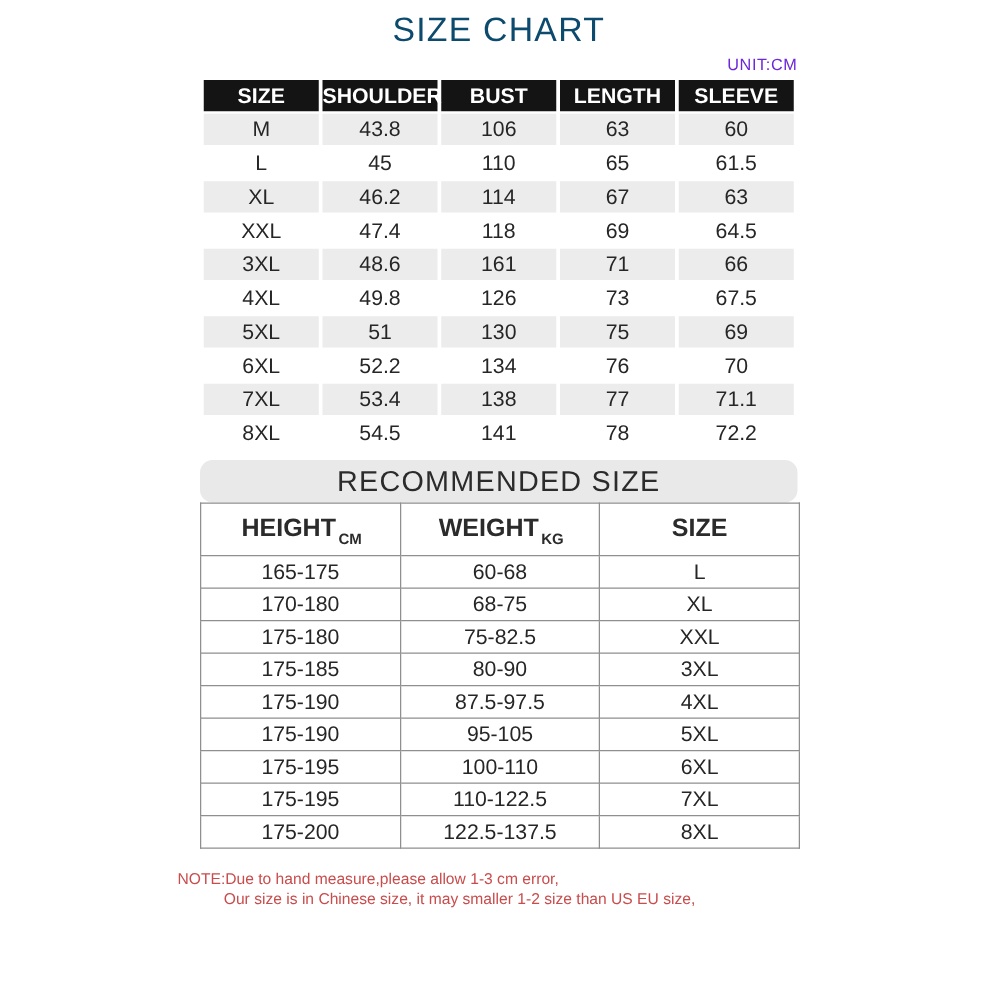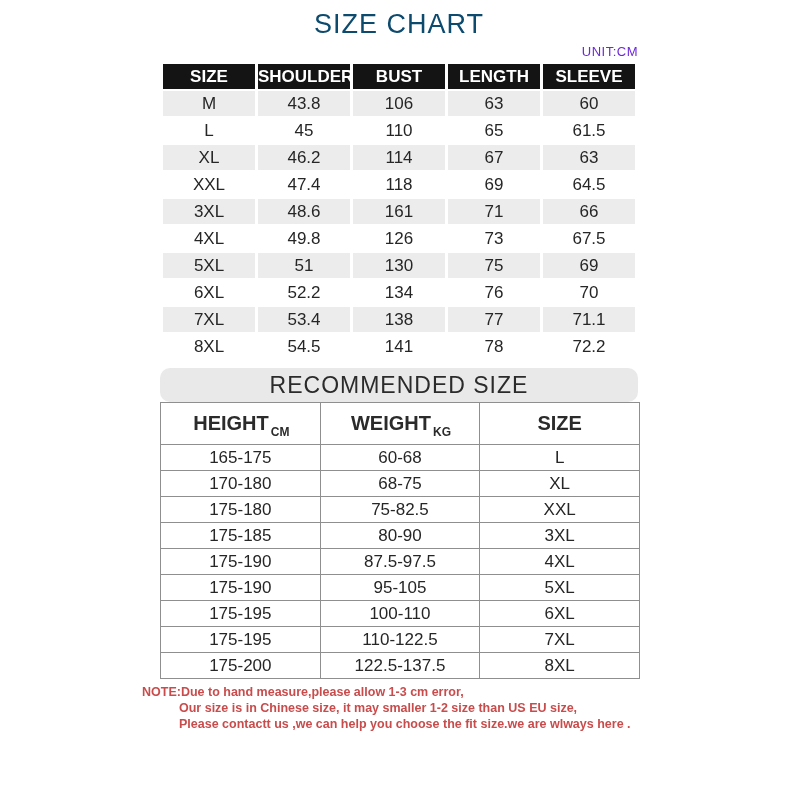--- a/index.html
+++ b/index.html
@@ -51,22 +51,22 @@
   }
   table.reco-table th{
     height:42px; font-size:20px; font-weight:600; color:#2b2b2b;
   }
   table.reco-table th .unit{
     font-size:12px; font-weight:600; position:relative; top:6px; left:2px;
   }
   table.reco-table td{height:26px; font-size:17px;}
   
   .note{
-    margin:5px 0 0 142px; color:var(--note-red);
-    font-size:12.5px; line-height:16px;font-weight:bold;
+    margin:16px 0 0 142px; color:var(--note-red);
+    font-size:12.5px; line-height:16px;
   }
   .note p{white-space:nowrap;}
   .note p + p{margin-left:37px;}
 </style>
 </head>
 <body>
 
 <div class="page">
   <div class="content">
     <h1 class="title">SIZE CHART</h1>
@@ -212,15 +212,14 @@
             <td>122.5-137.5</td>
             <td>8XL</td>
           </tr>
         </tbody>
     </table>
   </div>
 
   <div class="note">
     <p>NOTE:Due to hand measure,please allow 1-3 cm error,</p>
     <p>Our size is in Chinese size, it may smaller 1-2 size than US EU size,</p>
-    <p>Please contactt us ,we can help you choose the fit size.we are wlways here .</p>
   </div>
 </div>
 
 </body></html>

